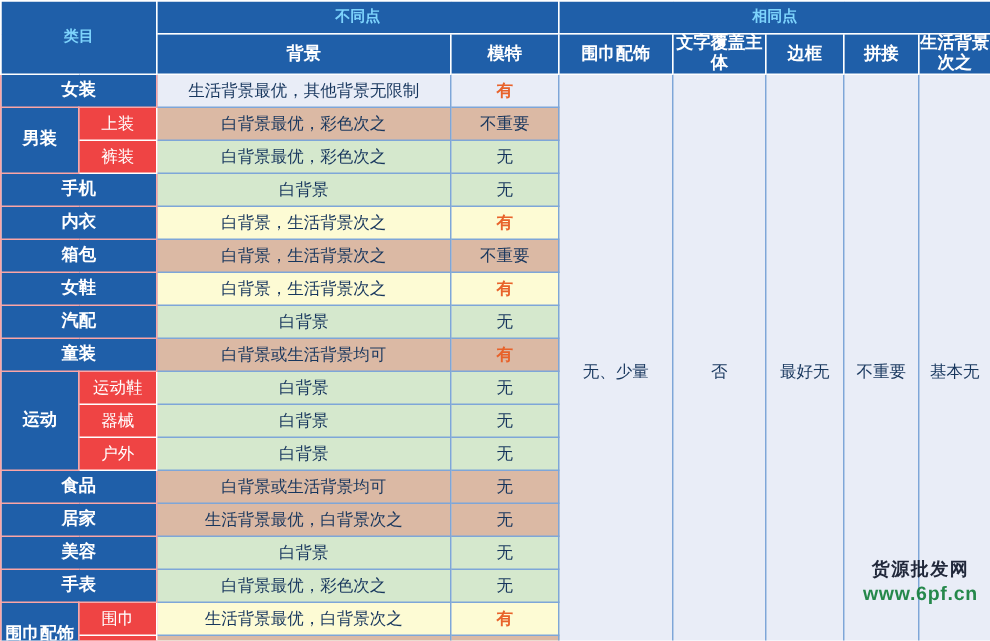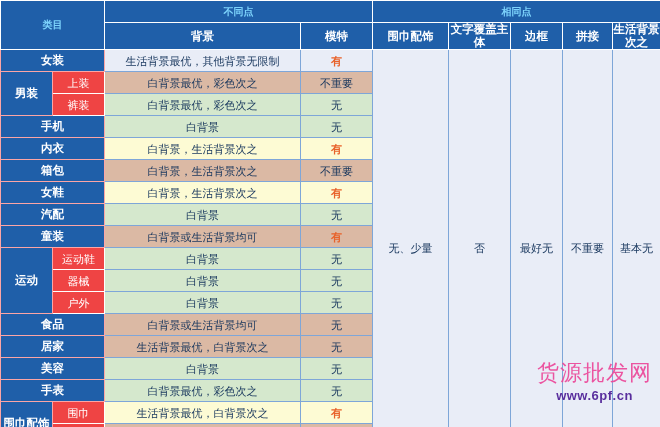--- a/index.html
+++ b/index.html
@@ -61,30 +61,30 @@
   .txt-orange{color:#e8622a;font-weight:bold;}
   .txt-dark{color:#17365d;}
   .wm{
     position:absolute;
     right:8px;
     bottom:24px;
     text-align:center;
     pointer-events:none;
   }
   .wm .wm1{
-    font-size:22px;
-    font-weight:normal;
-    color:#ec4899;
+    font-size:12px;
+    font-weight:bold;
+    color:#0f172a;
     letter-spacing:1px;
     opacity:.92;
   }
   .wm .wm2{
     font-size:13px;
     font-weight:bold;
-    color:#4c1d95;
+    color:#15803d;
     letter-spacing:.5px;
     opacity:.92;
   }
   .wrap{position:relative;width:660px;height:427px;}
 </style>
 </head>
 <body>
 
 <div class="wrap">
 <table>

